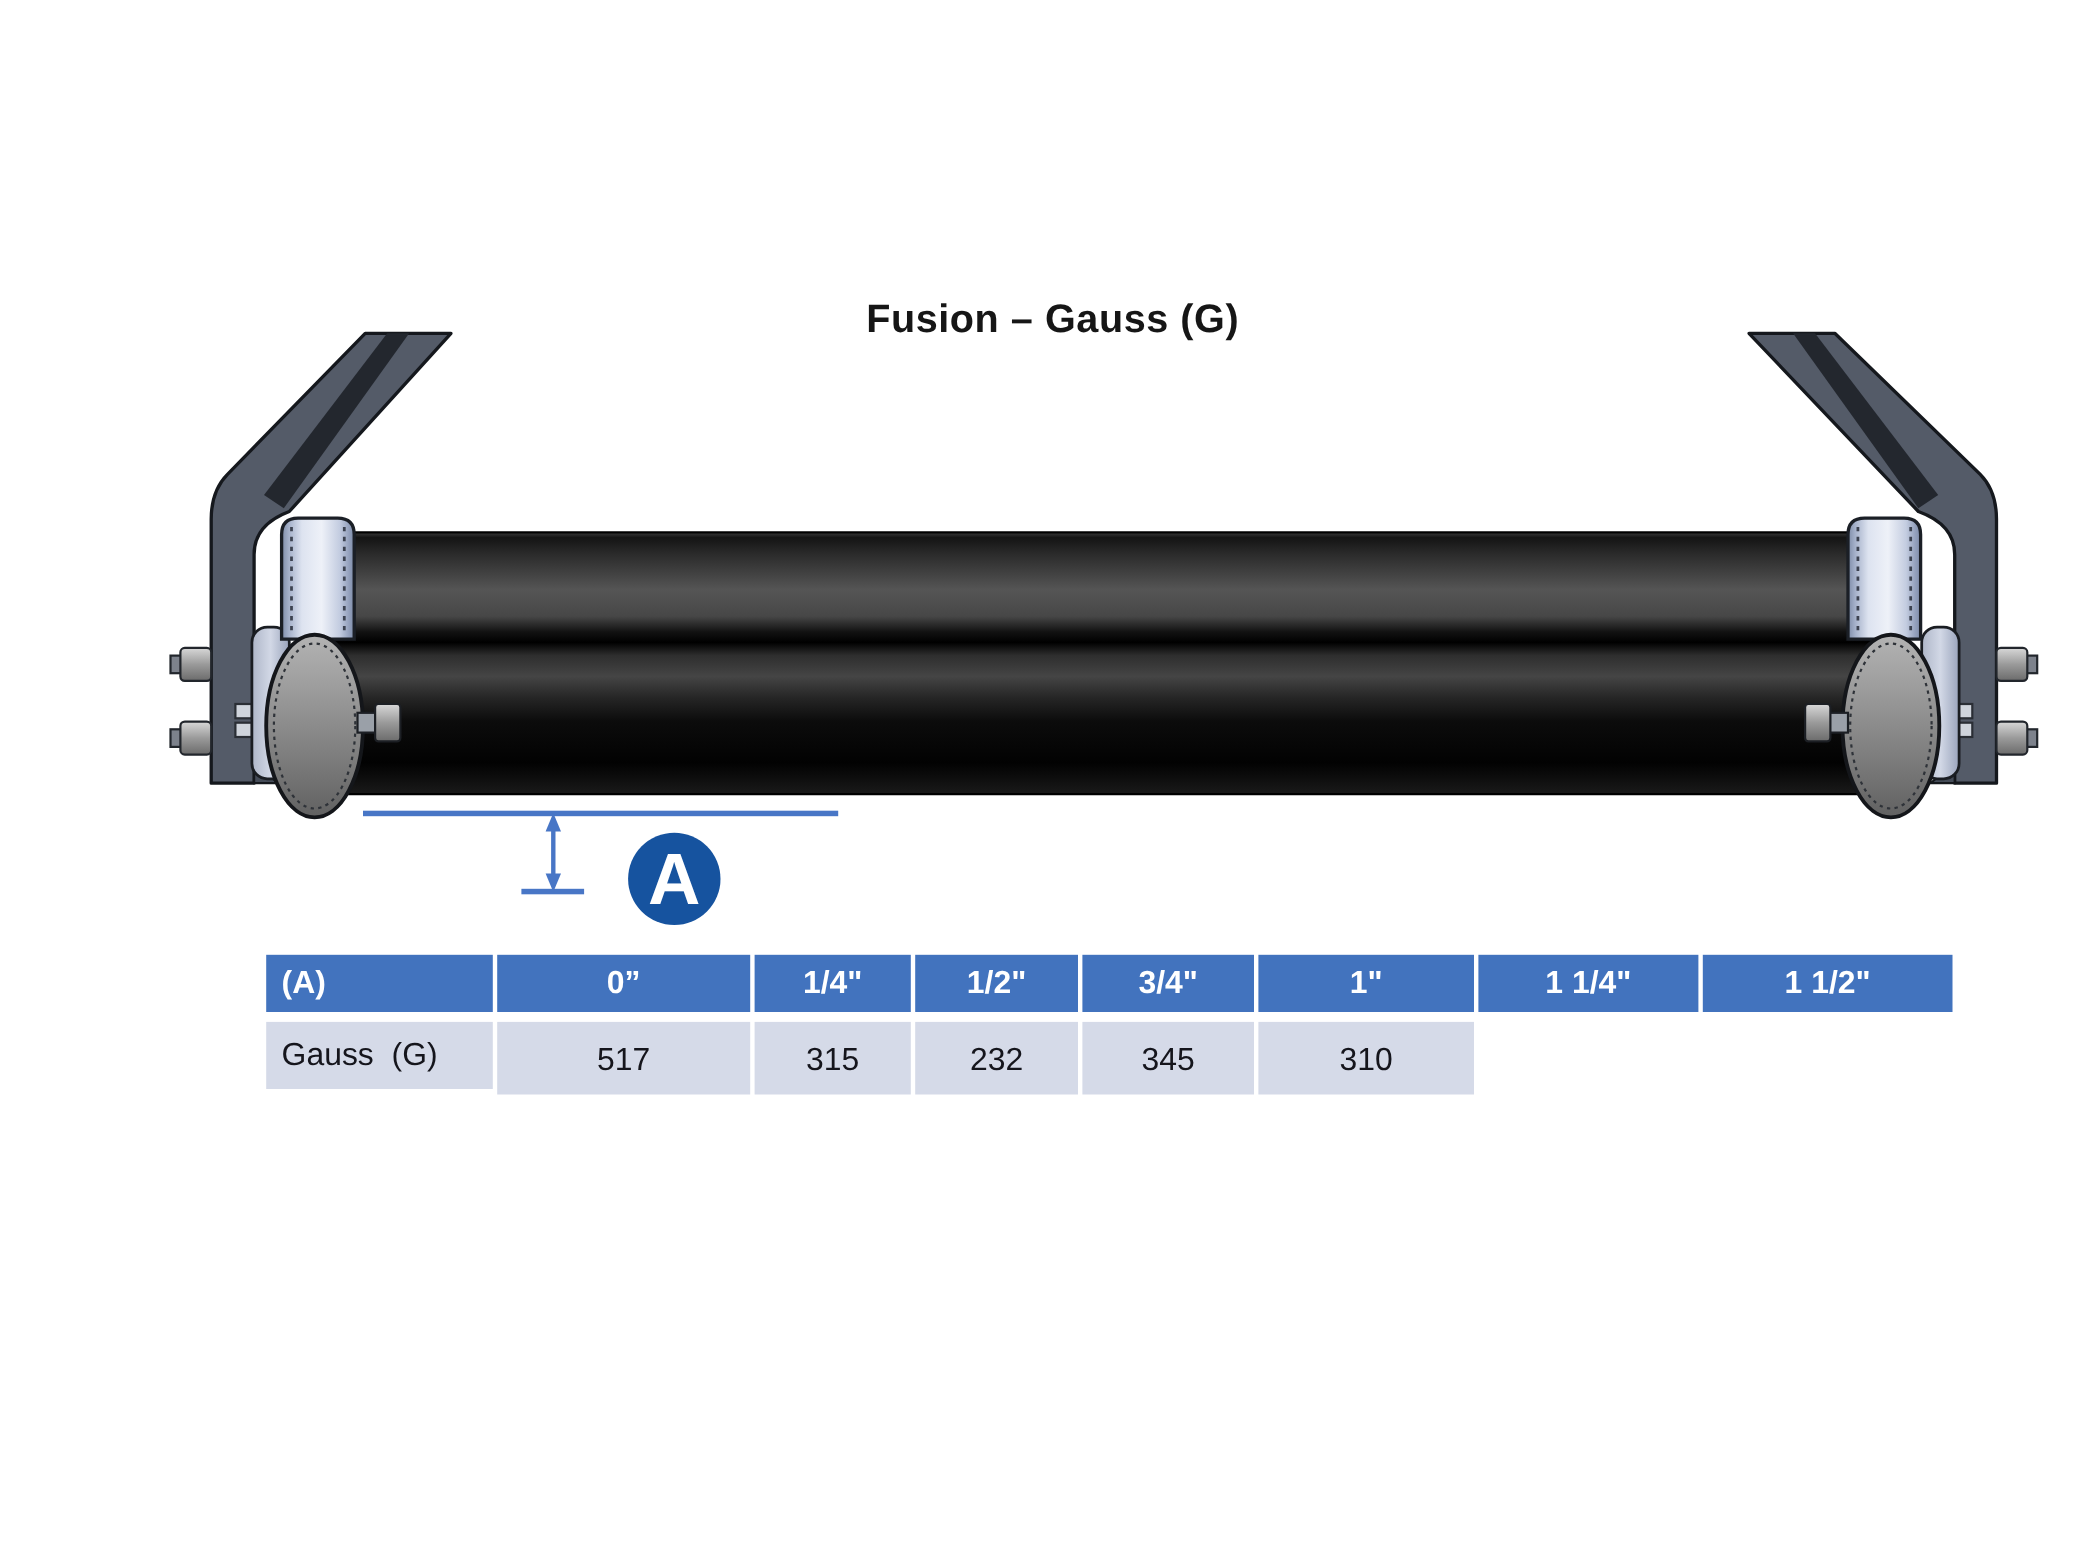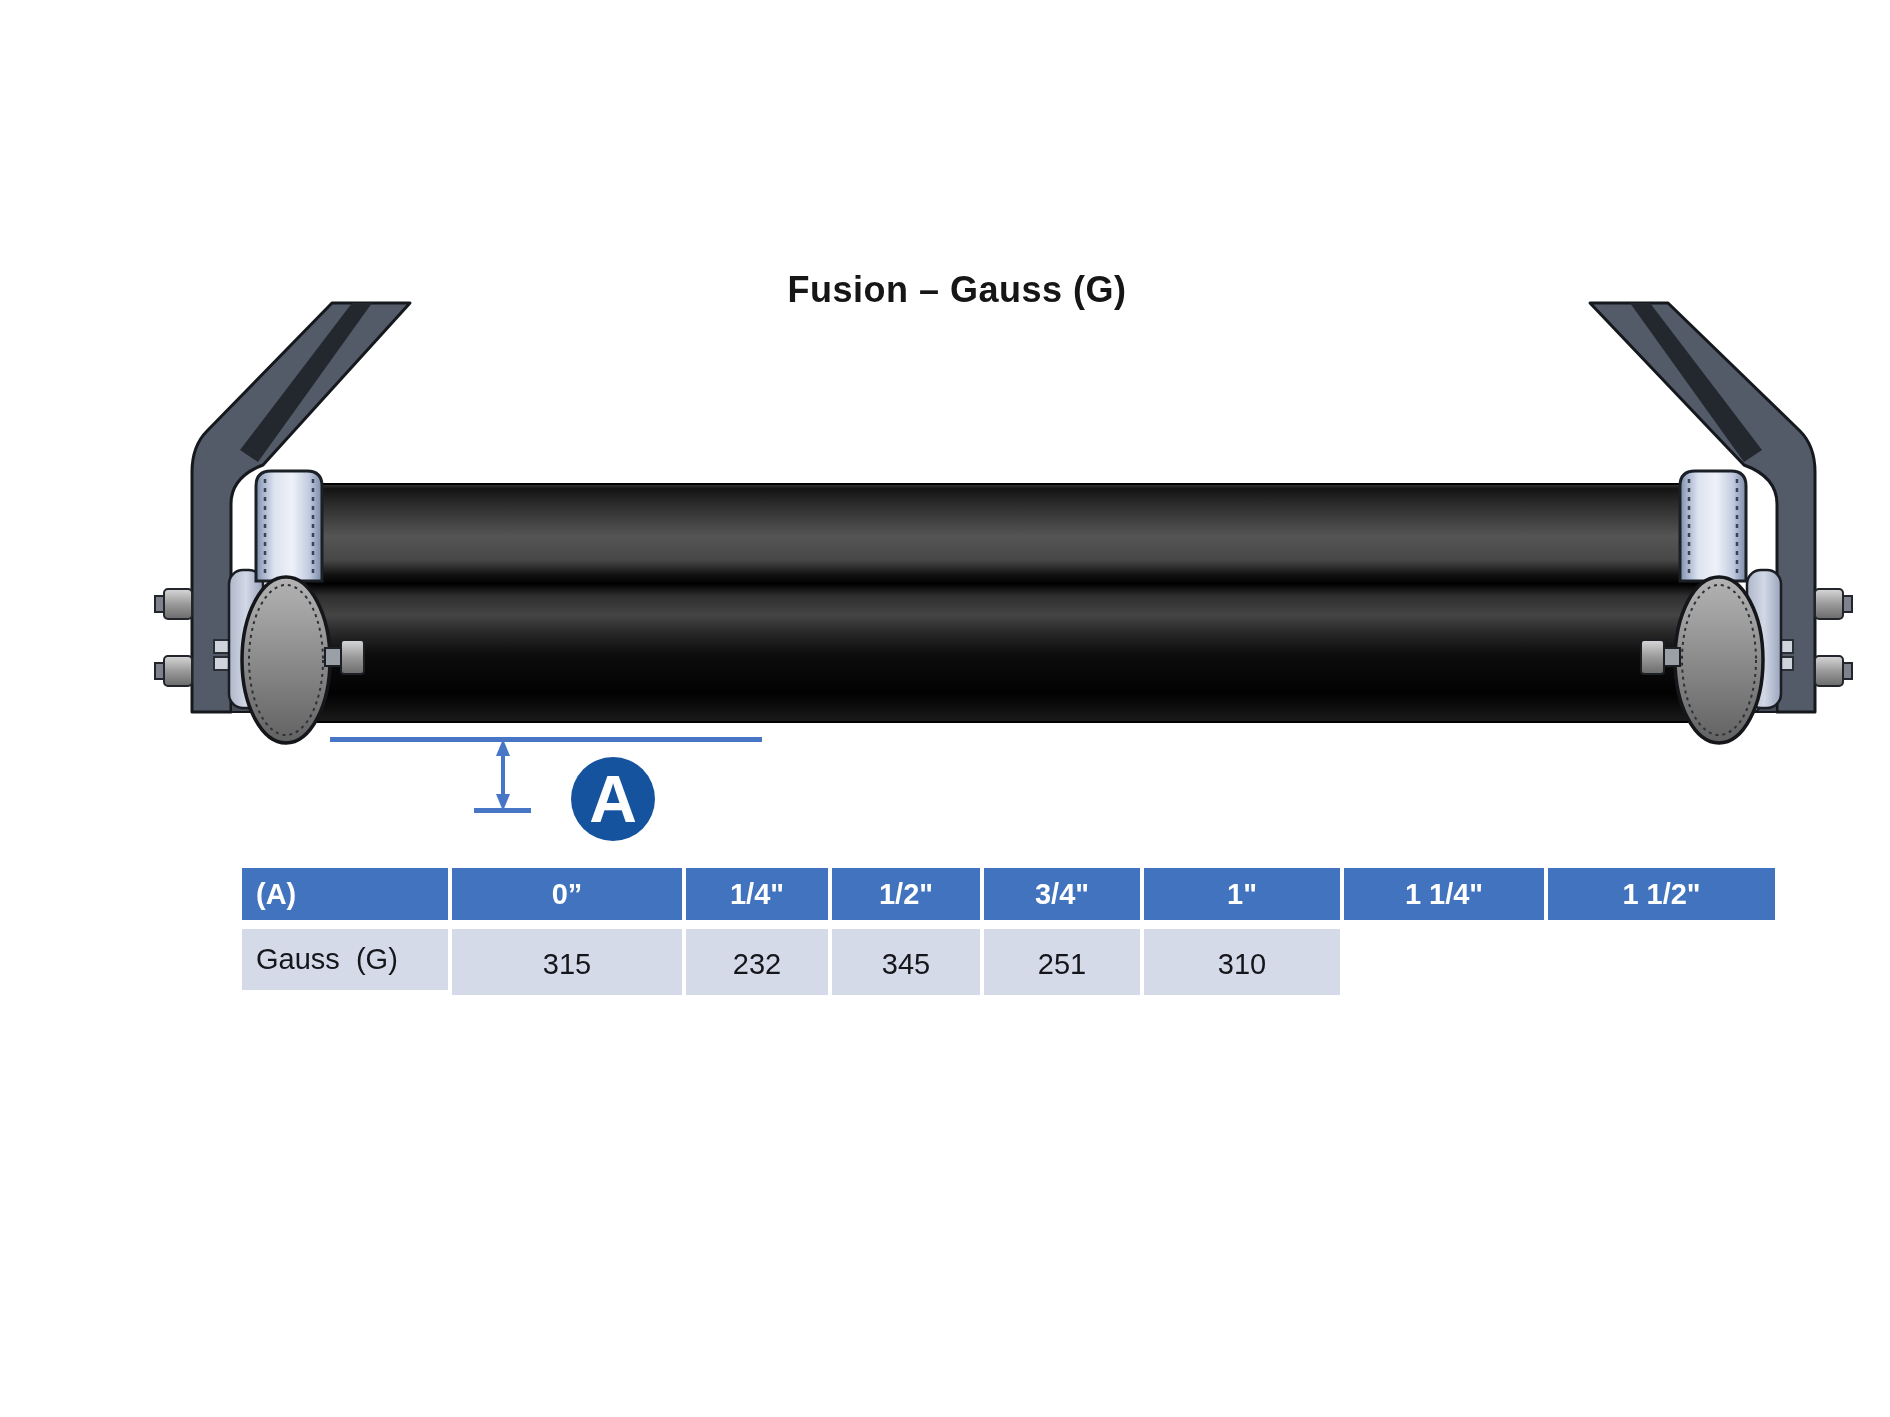--- a/index.html
+++ b/index.html
@@ -179,21 +179,21 @@
         <div class="cell th">0”</div>
         <div class="cell th">1/4"</div>
         <div class="cell th">1/2"</div>
         <div class="cell th">3/4"</div>
         <div class="cell th">1"</div>
         <div class="cell th">1 1/4"</div>
         <div class="cell th">1 1/2"</div>
       </div>
     <div class="tr tbody">
         <div class="cell td first">Gauss  (G)</div>
+        <div class="cell td num">517</div>
         <div class="cell td num">315</div>
         <div class="cell td num">232</div>
         <div class="cell td num">345</div>
-        <div class="cell td num">251</div>
         <div class="cell td num">310</div>
       </div>
   </div>
 
 </main>
 
 </body></html>

